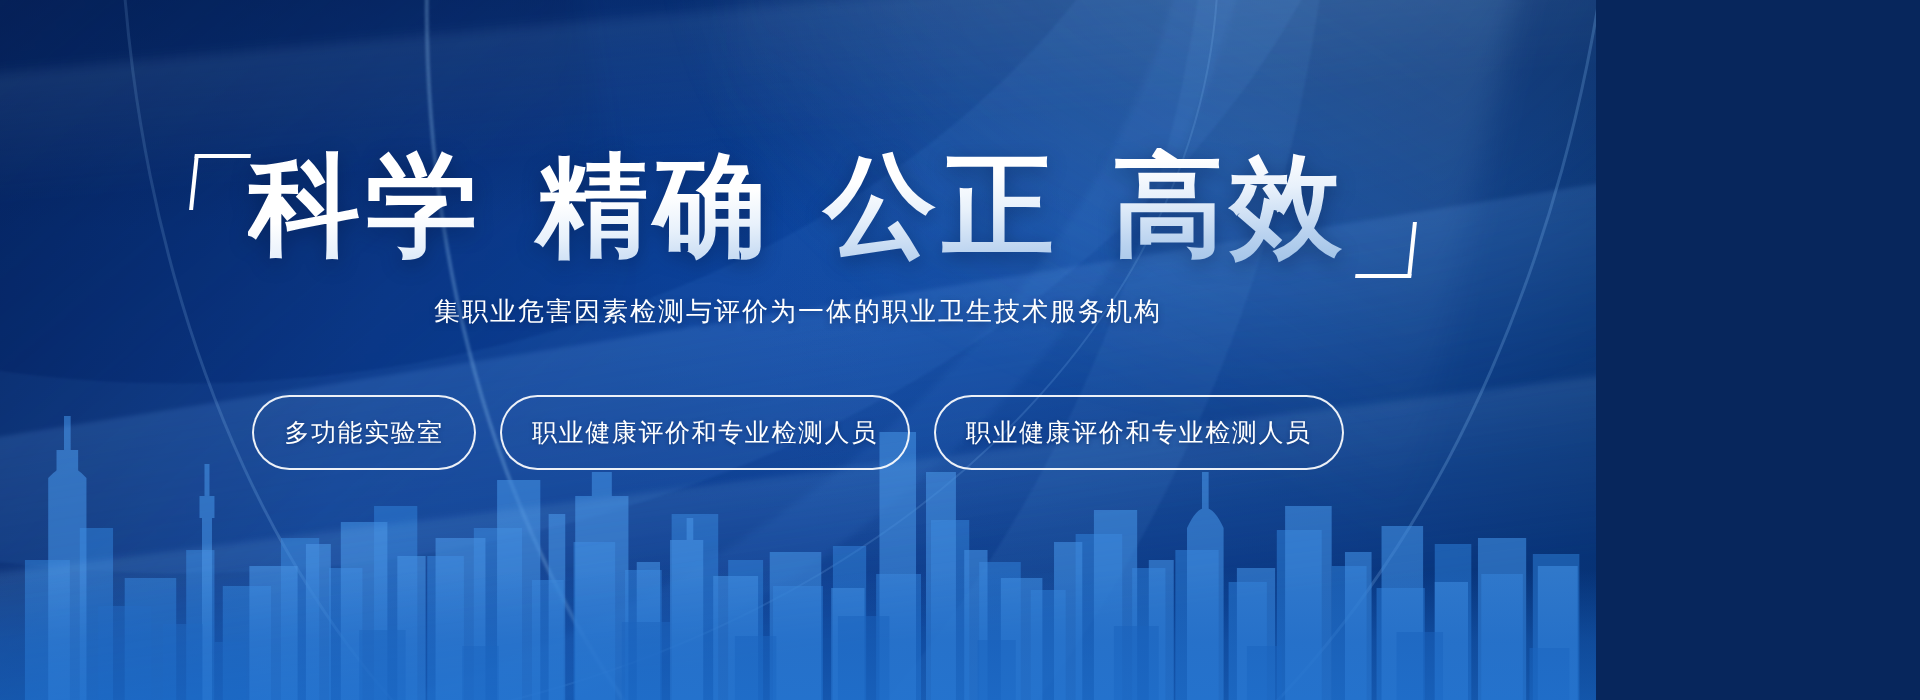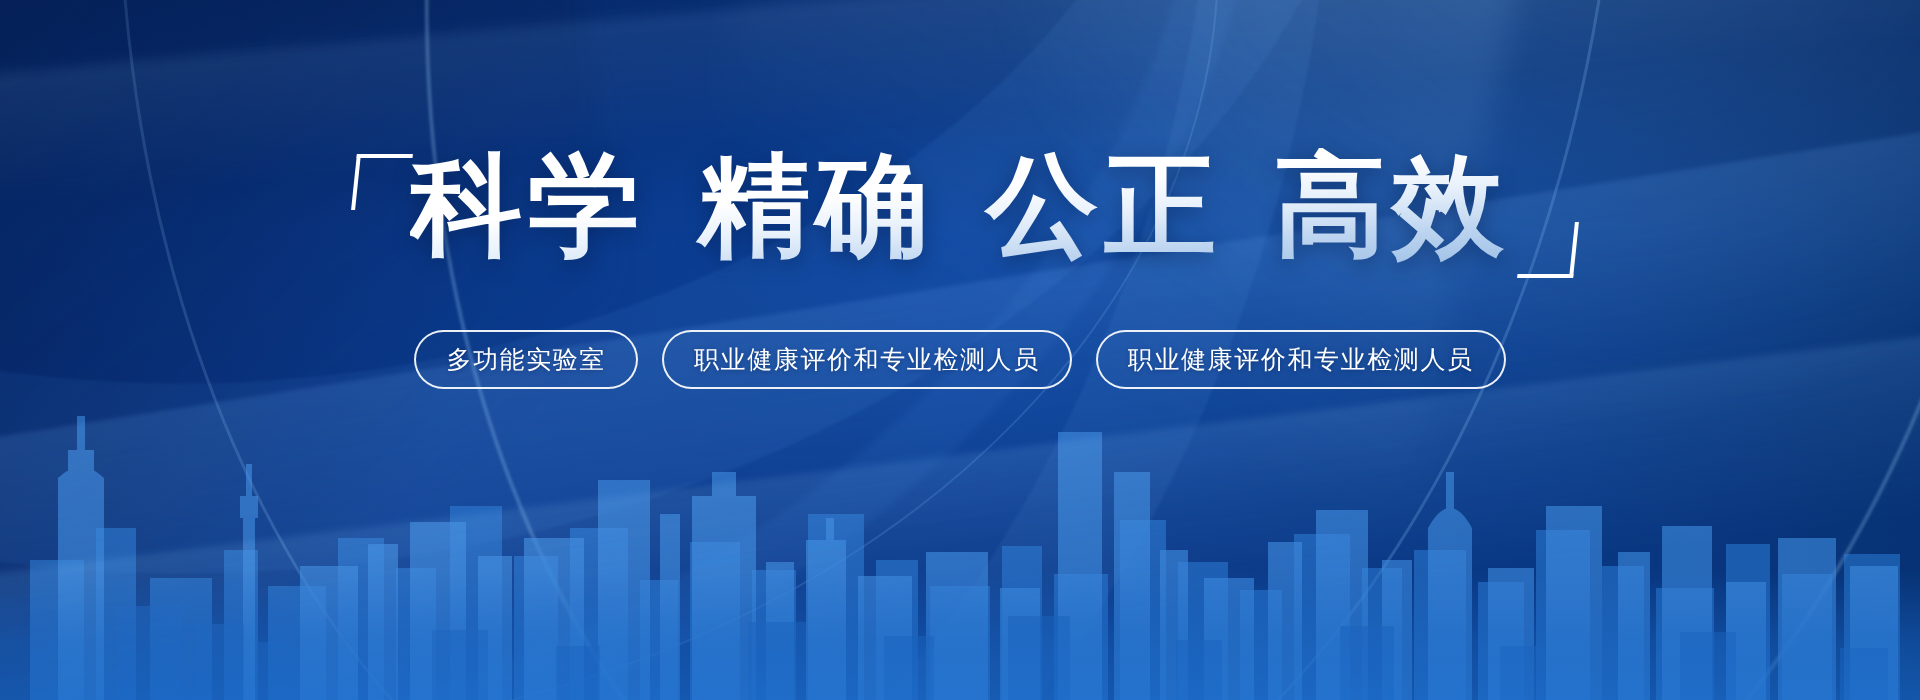--- a/index.html
+++ b/index.html
@@ -5,21 +5,21 @@
 <style>
   * { margin:0; padding:0; box-sizing:border-box; }
   html,body{ background:#07265c; }
   body{
     font-family:"Liberation Sans","DejaVu Sans",sans-serif;
     -webkit-font-smoothing:antialiased;
   }
 
   .banner{
     position:relative;
-    width:1920px;
+    width:1596px;
     height:700px;
     overflow:hidden;
     background:#1d4ed8;
   }
 
   
   .bg-base{
     position:absolute; inset:0;
     background:
       radial-gradient(130% 110% at 78% 18%, #1356b8 0%, #0c45a0 32%, #0a3a8c 58%, #072f77 100%);
@@ -230,21 +230,21 @@
     display:flex;
     align-items:center;
     gap:24px;
   }
   .tag{
     border:2px solid rgba(255,255,255,0.92);
     border-radius:999px;
     color:#ffffff;
     font-size:25px;
     letter-spacing:1.6px;
-    padding:11px 30px;
+    padding:19px 30px;
     white-space:nowrap;
     background:rgba(255,255,255,0.015);
     text-shadow:0 1px 4px rgba(3,26,70,0.40);
     text-align:right;
   }
 </style>
 </head>
 <body>
 
 <div class="banner">
@@ -383,20 +383,21 @@
       <span class="bracket bracket-close"></span>
 
       <div class="headline">
         <span class="word">科学</span>
         <span class="word">精确</span>
         <span class="word">公正</span>
         <span class="word">高效</span>
       </div>
     </div>
 
+    <div class="subtitle">集职业危害因素检测与评价为一体的职业卫生技术服务机构</div>
 
     <div class="tags">
       <span class="tag">多功能实验室</span>
       <span class="tag">职业健康评价和专业检测人员</span>
       <span class="tag">职业健康评价和专业检测人员</span>
     </div>
 
   </div>
 </div>
 

